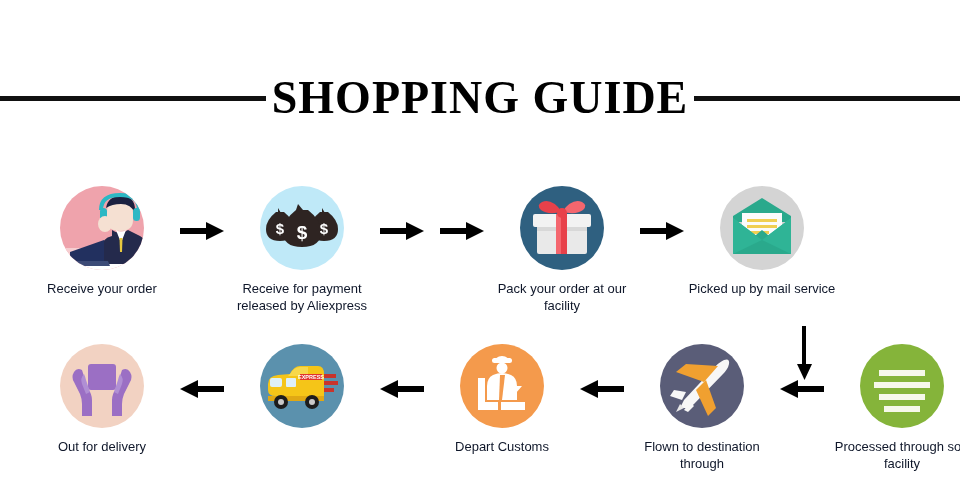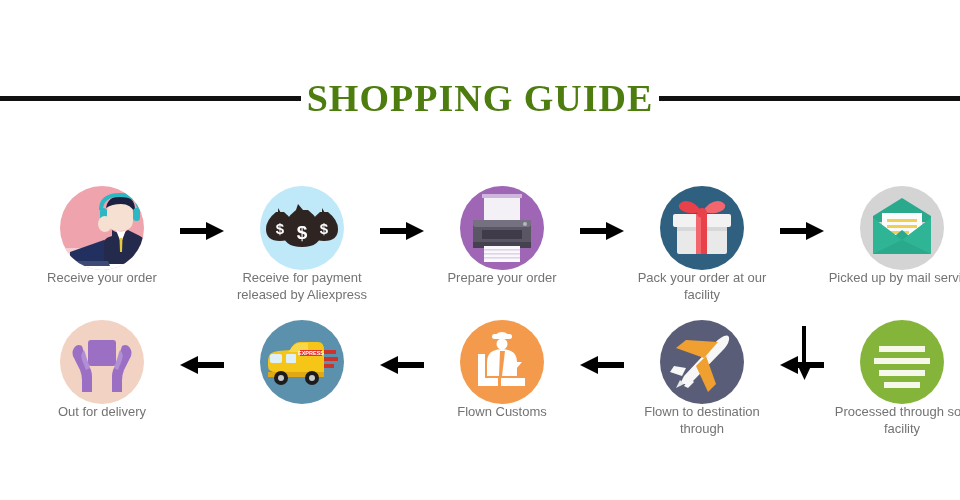--- a/index.html
+++ b/index.html
@@ -13,41 +13,41 @@
 
   
   .title-row {
     position: absolute; top: 72px; left: 0; width: 960px; height: 52px;
     display: flex; align-items: center;
   }
   .rule { flex: 1 1 auto; height: 5px; background: #111111; }
   .title-text {
     flex: 0 0 auto;
     font-family: "Liberation Serif", serif;
-    font-size: 38px; font-weight: 700; color: #4d7c0f;
+    font-size: 46px; font-weight: 700; color: #000000;
     letter-spacing: 1px; white-space: nowrap;
     padding: 0 6px; line-height: 1;
   }
 
   
   .row { position: absolute; left: 0; width: 960px; display: flex;
          align-items: flex-start; }
   #row1 { top: 186px; }
-  #row2 { top: 320px; }
+  #row2 { top: 344px; }
 
   .step { flex: 0 0 auto; width: 140px; display: flex; flex-direction: column;
           align-items: center; }
   .arrow-cell { flex: 0 0 auto; width: 60px; height: 90px;
                 display: flex; align-items: center; justify-content: center; }
   .edge-pad { flex: 0 0 auto; width: 32px; }
 
   .circle { width: 84px; height: 84px; border-radius: 50%;
             position: relative; overflow: hidden; flex: 0 0 auto; }
-  .caption { text-align: center; font-size: 13px;
-             color: #737373; line-height: 1.28; width: 152px; }
+  .caption { margin-top: 11px; text-align: center; font-size: 13px;
+             color: #0f172a; line-height: 1.28; width: 152px; }
 
   
   #down-arrow { position: absolute; left: 795px; top: 326px;
                 width: 20px; height: 54px; }
 </style>
 </head>
 <body>
 
 <div id="page">
 
@@ -109,38 +109,20 @@
       <div class="caption">Receive for payment released by Aliexpress</div>
     </div>
 
     <div class="arrow-cell">
       <svg width="44" height="22" viewBox="0 0 44 22">
         <rect x="0" y="8" width="30" height="6" fill="#000000"></rect>
         <path d="M26 2 L44 11 L26 20 Z" fill="#000000"></path>
       </svg>
     </div>
 
-    <div class="step">
-      <div class="circle" style="background:#9e66b5">
-        <svg viewBox="0 0 84 84" width="84" height="84">
-          <rect x="24" y="10" width="36" height="26" fill="#f3f0f6"></rect>
-          <rect x="22" y="8" width="40" height="4" fill="#cdb7dc"></rect>
-          <rect x="13" y="34" width="58" height="24" rx="3" fill="#5b5663"></rect>
-          <rect x="13" y="34" width="58" height="7" rx="3" fill="#767180"></rect>
-          <rect x="22" y="44" width="40" height="9" fill="#3f3b48"></rect>
-          <circle cx="65" cy="38" r="2" fill="#b9b3c4"></circle>
-          <rect x="13" y="56" width="58" height="6" fill="#45414e"></rect>
-          <rect x="24" y="60" width="36" height="16" fill="#faf8fc"></rect>
-          <rect x="24" y="63" width="36" height="1.6" fill="#ded6e6"></rect>
-          <rect x="24" y="67" width="36" height="1.6" fill="#ded6e6"></rect>
-          <rect x="24" y="71" width="36" height="1.6" fill="#ded6e6"></rect>
-        </svg>
-      </div>
-      <div class="caption">Prepare your order</div>
-    </div>
 
     <div class="arrow-cell">
       <svg width="44" height="22" viewBox="0 0 44 22">
         <rect x="0" y="8" width="30" height="6" fill="#000000"></rect>
         <path d="M26 2 L44 11 L26 20 Z" fill="#000000"></path>
       </svg>
     </div>
 
     <div class="step">
       <div class="circle" style="background:#2f6080">
@@ -250,21 +232,21 @@
           <path d="M35 19 q0 -7 7 -7 q7 0 7 7 z" fill="#ffffff"></path>
           <circle cx="42" cy="24" r="5.5" fill="#ffffff"></circle>
           <path d="M33 31 q9 -4 18 0 q6 3 6 11 l0 14 l-30 0 l0 -14 q0 -8 6 -11 z" fill="#ffffff"></path>
           <path d="M40 31 l5 0 l-3 25 l-3 0 z" fill="#f49a4c"></path>
           <rect x="18" y="34" width="7" height="24" fill="#ffffff"></rect>
           <rect x="18" y="58" width="20" height="8" fill="#ffffff"></rect>
           <rect x="41" y="58" width="24" height="8" fill="#ffffff"></rect>
           <path d="M46 42 l16 0 l-12 14 l-5 0 z" fill="#ffffff"></path>
         </svg>
       </div>
-      <div class="caption">Flown Customs</div>
+      <div class="caption">Depart Customs</div>
     </div>
 
     <div class="arrow-cell">
       <svg width="44" height="22" viewBox="0 0 44 22">
         <rect x="14" y="8" width="30" height="6" fill="#000000"></rect>
         <path d="M18 2 L0 11 L18 20 Z" fill="#000000"></path>
       </svg>
     </div>
 
     <div class="step">

